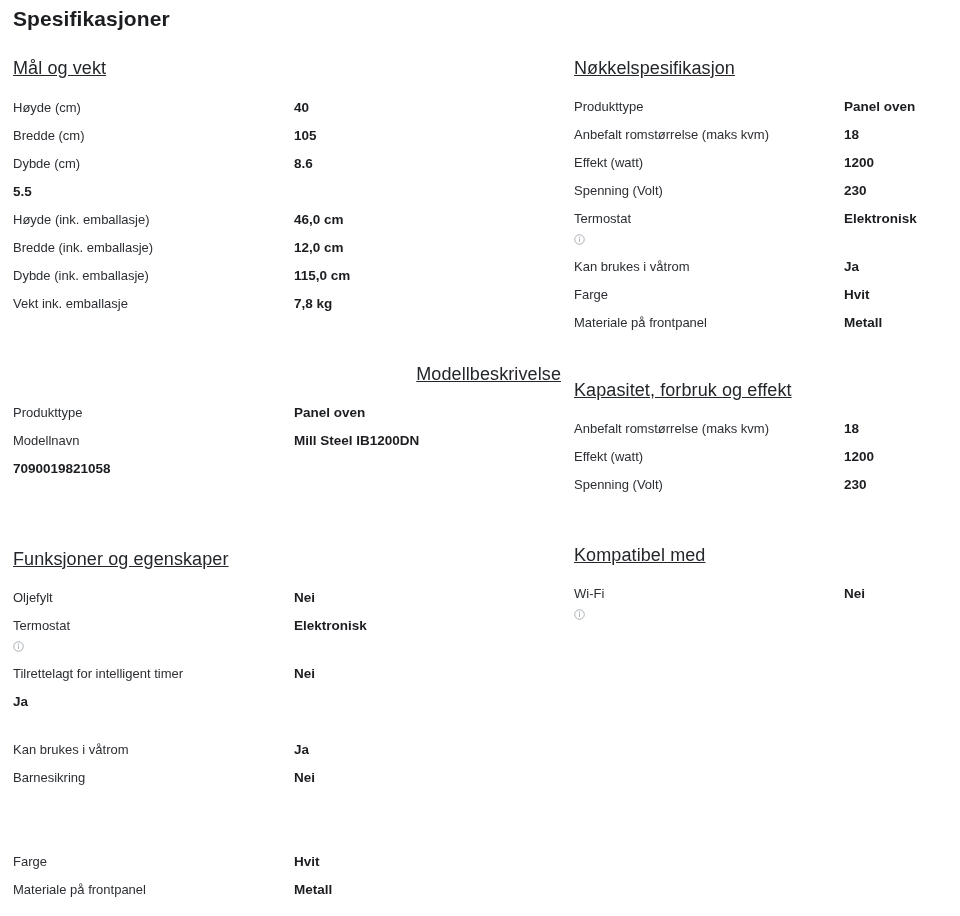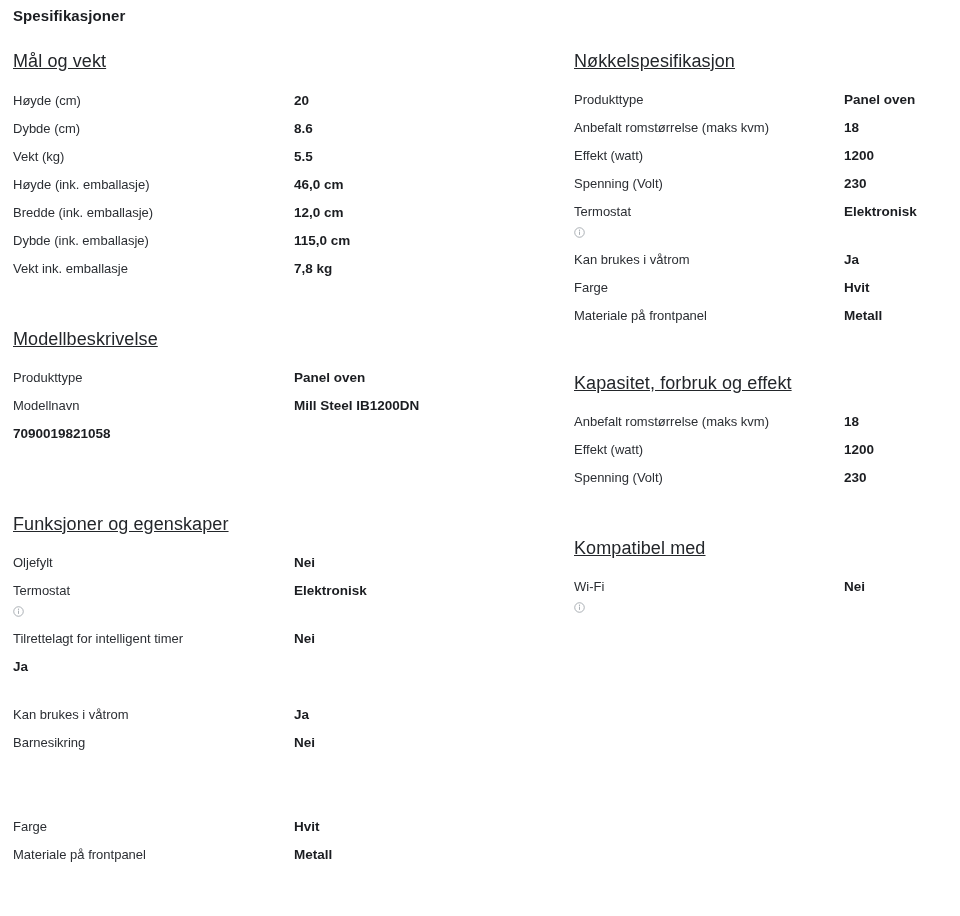--- a/index.html
+++ b/index.html
@@ -18,21 +18,21 @@
     position: relative;
   }
 
   .page {
     width: 960px;
     padding: 0;
     position: relative;
   }
 
   .page-title {
-    font-size: 15px;
+    font-size: 21px;
     font-weight: bold;
     color: #1b1d21;
     margin: 0;
     padding: 7px 0 0 13px;
     letter-spacing: 0.1px;
   }
 
   .columns {
     display: flex;
     flex-direction: row;
@@ -112,21 +112,21 @@
     width: 11px;
     height: 11px;
     line-height: 0;
   }
   .info-icon svg { display: block; }
 
   
   .section + .section { margin-top: 38px; }
 
   .col-left .section.s-maal .rows { margin-top: 19px; }
-  .col-left .section.s-modell { margin-top: 41px; }
+  .col-left .section.s-modell { margin-top: 41px; text-align: right; }
   .col-left .section.s-funk { margin-top: 41px; }
   .col-left .section.s-design { margin-top: 38px; }
 
   .col-right .section.s-kapasitet { margin-top: 38px; }
   .col-right .section.s-kompat { margin-top: 41px; }
 </style>
 </head>
 <body>
 
 <div class="page">
@@ -136,32 +136,35 @@
   <div class="columns">
 
     <div class="col col-left">
       <div class="section s-maal">
         <h2 class="section-heading">Mål og vekt</h2>
         <div class="rows">
             <div class="spec-row">
               <div class="spec-label-wrap">
                 <span class="spec-label">Høyde (cm)</span>
               </div>
-              <span class="spec-value">20</span>
+              <span class="spec-value">40</span>
+            </div>
+            <div class="spec-row">
+              <div class="spec-label-wrap">
+                <span class="spec-label">Bredde (cm)</span>
+              </div>
+              <span class="spec-value">105</span>
             </div>
             <div class="spec-row">
               <div class="spec-label-wrap">
                 <span class="spec-label">Dybde (cm)</span>
               </div>
               <span class="spec-value">8.6</span>
             </div>
             <div class="spec-row">
-              <div class="spec-label-wrap">
-                <span class="spec-label">Vekt (kg)</span>
-              </div>
               <span class="spec-value">5.5</span>
             </div>
             <div class="spec-row">
               <div class="spec-label-wrap">
                 <span class="spec-label">Høyde (ink. emballasje)</span>
               </div>
               <span class="spec-value">46,0 cm</span>
             </div>
             <div class="spec-row">
               <div class="spec-label-wrap">

